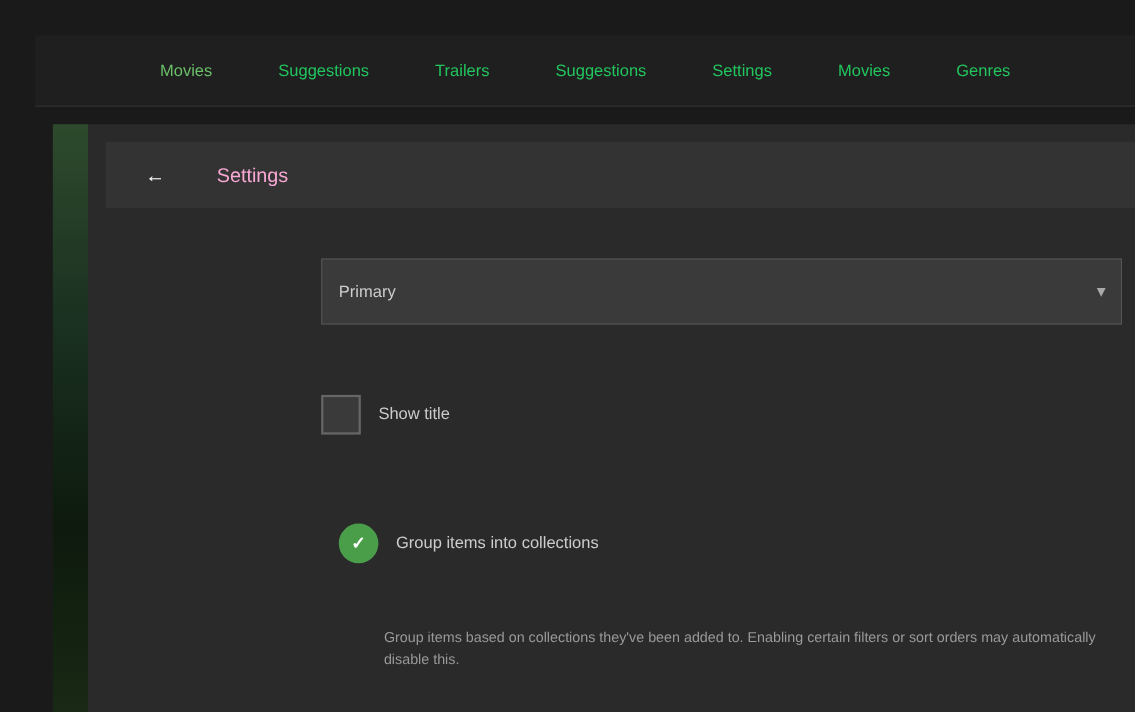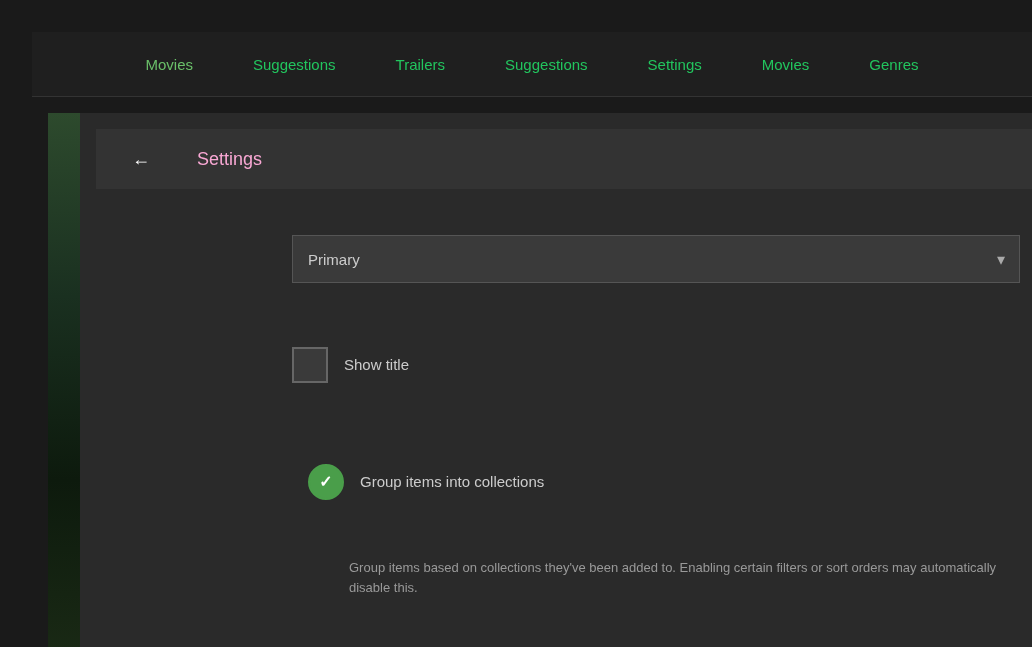--- a/index.html
+++ b/index.html
@@ -93,21 +93,21 @@
       font-size: 14px;
       margin-bottom: 8px;
     }
     .dropdown-container {
       width: 760px;
       position: relative;
       margin-bottom: 25px;
     }
     .dropdown {
       width: 100%;
-      height: 48px;
+      height: 60px;
       background-color: #3a3a3a;
       border: 1px solid #555;
       color: #ccc;
       font-size: 15px;
       padding: 0 40px 0 15px;
       appearance: none;
       cursor: pointer;
       outline: none;
     }
     .dropdown-arrow {

